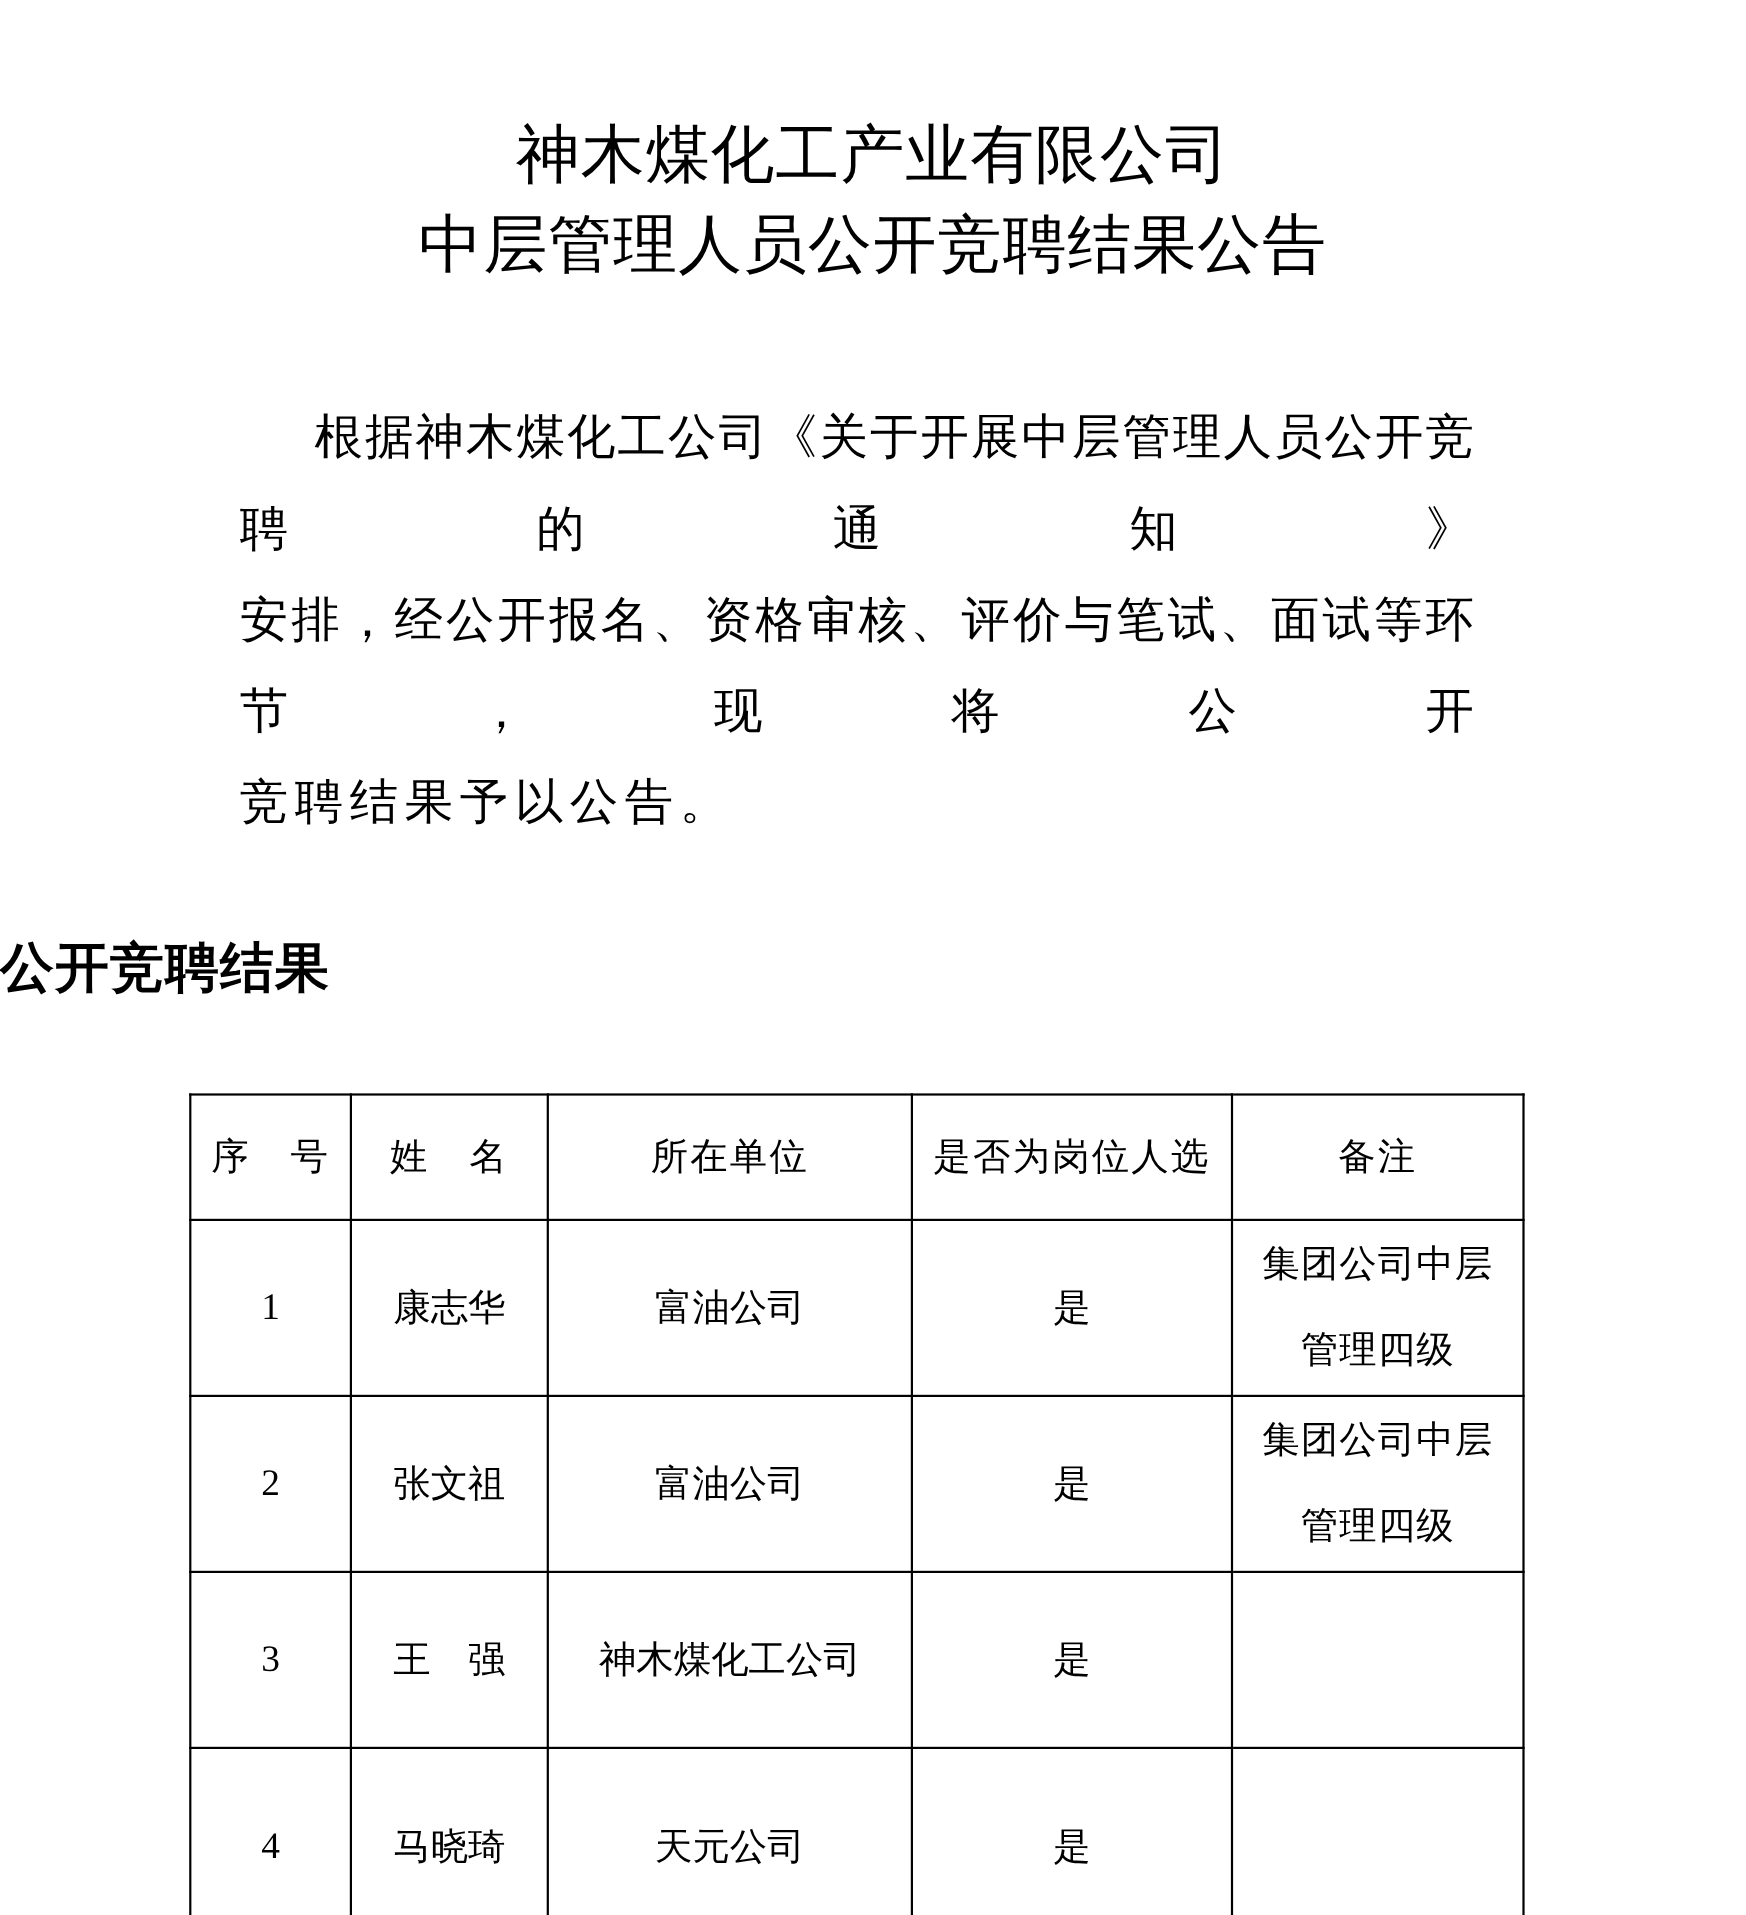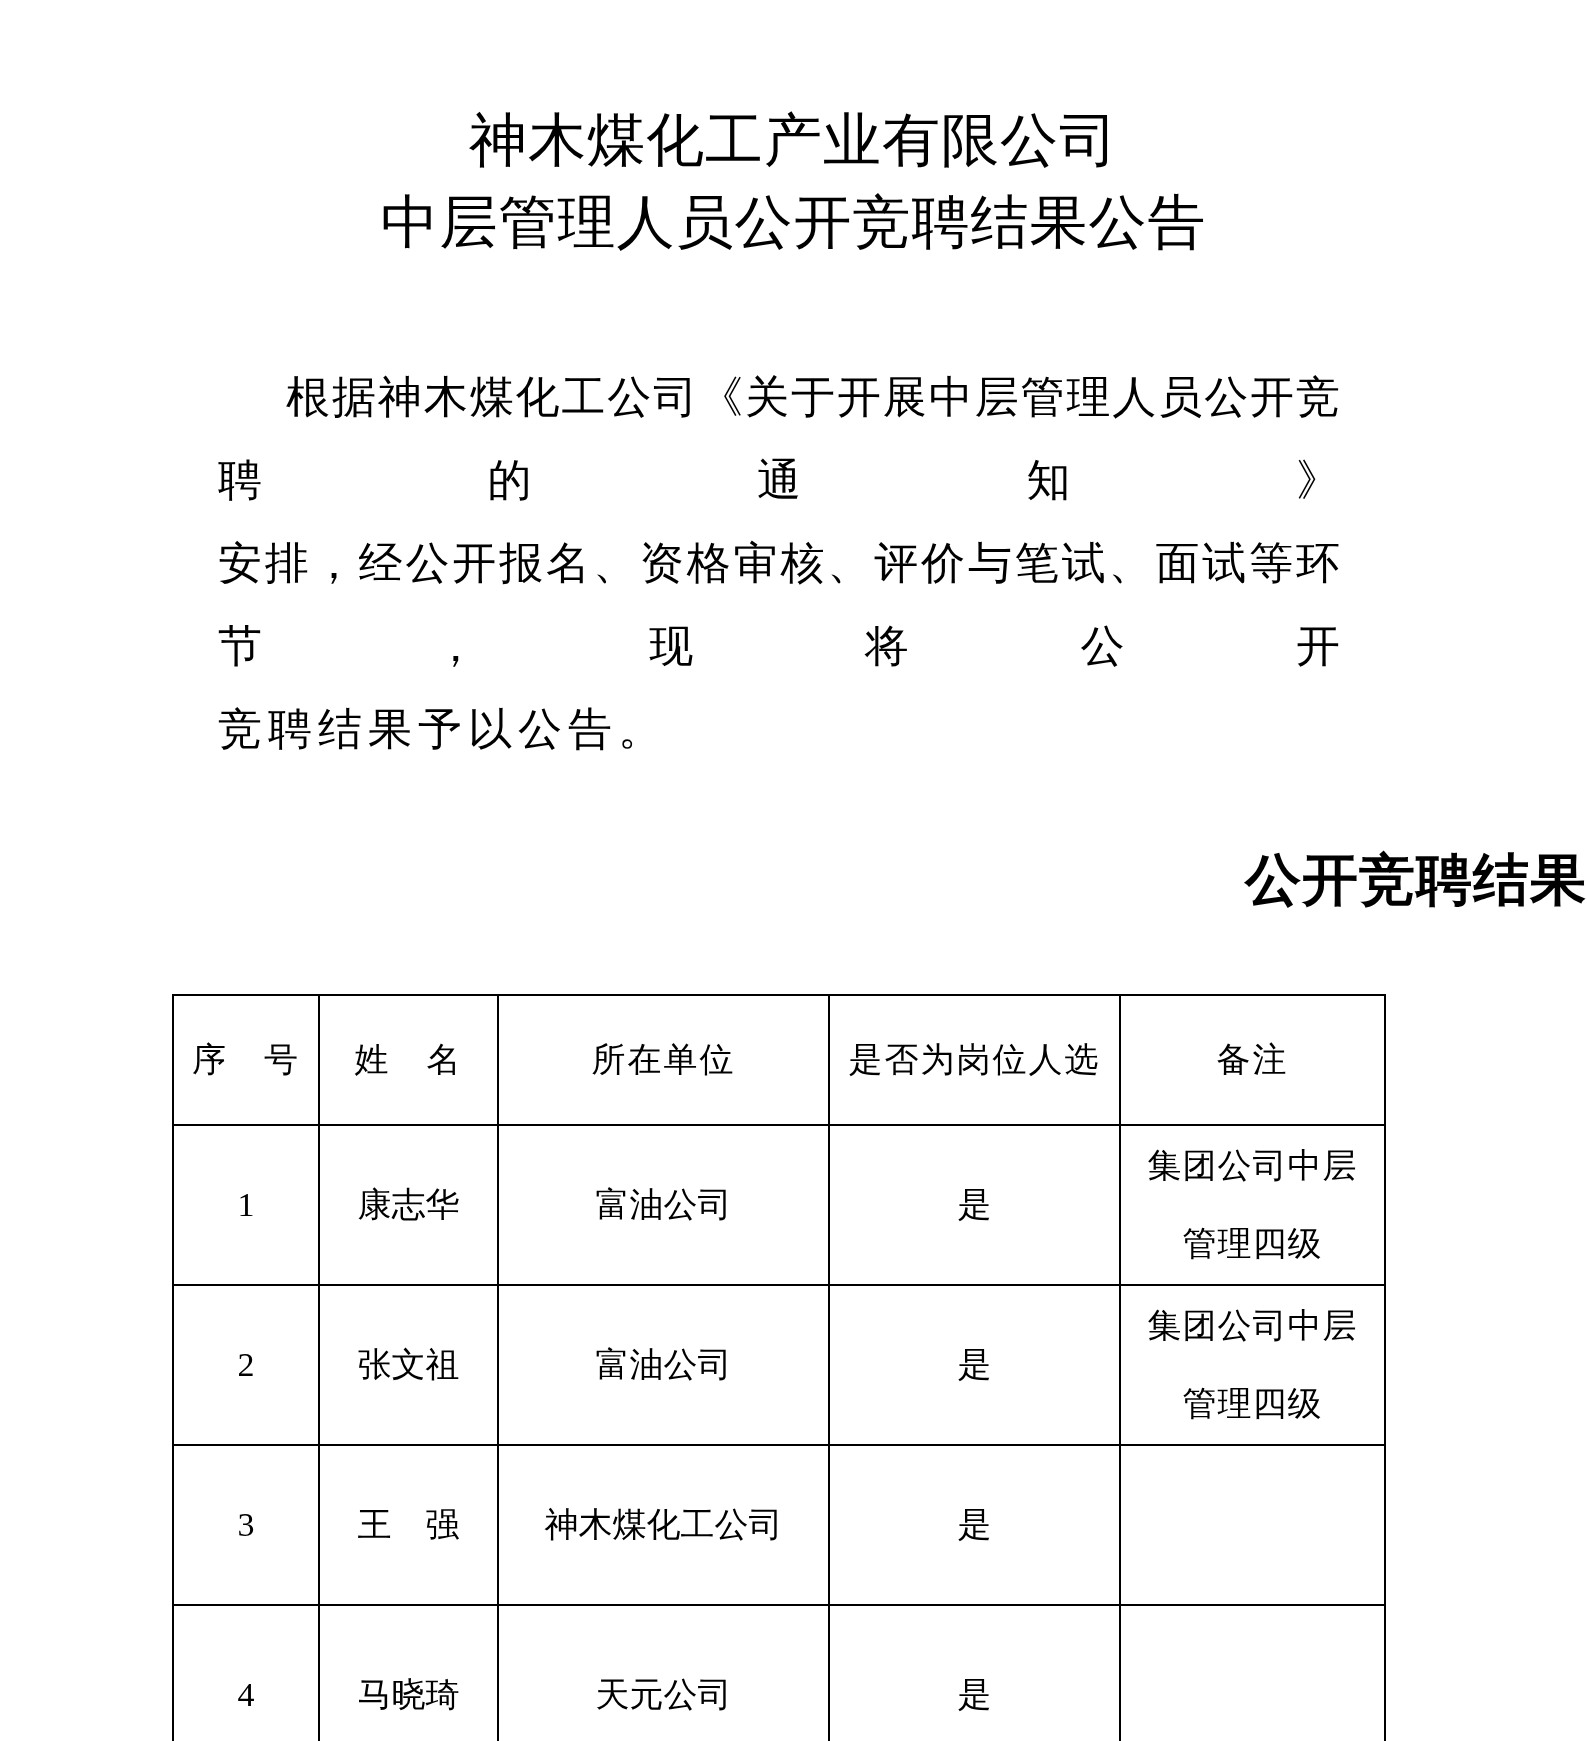--- a/index.html
+++ b/index.html
@@ -44,23 +44,23 @@
     text-indent: 68px;
   }
   .para-line.last {
     text-align: right;
     text-align-last: left;
     letter-spacing: 6px;
   }
   
   .section-title {
     margin-top: 79px;
-    text-align: right;
+    text-align: left;
     font-weight: bold;
-    font-size: 56px;
+    font-size: 49px;
     line-height: 60px;
     letter-spacing: 1px;
   }
   
   table.results {
     margin: 84px 0 0 172px;
     width: 1212px;
     border-collapse: collapse;
     table-layout: fixed;
   }
@@ -68,21 +68,21 @@
   table.results td {
     border: 2px solid #000000;
     text-align: center;
     vertical-align: middle;
     font-size: 34px;
     font-weight: normal;
     padding: 0;
     overflow: hidden;
   }
   table.results th { letter-spacing: 2px; }
-  tr.hdr-row   { height: 130px; }
+  tr.hdr-row   { height: 114px; }
   tr.row-tall  { height: 160px; }
   tr.row-last  { height: 180px; }
   td.cell-no   { font-size: 32px; }
   .remark-line {
     line-height: 78px;
     letter-spacing: 1px;
   }
 </style>
 </head>
 <body>

